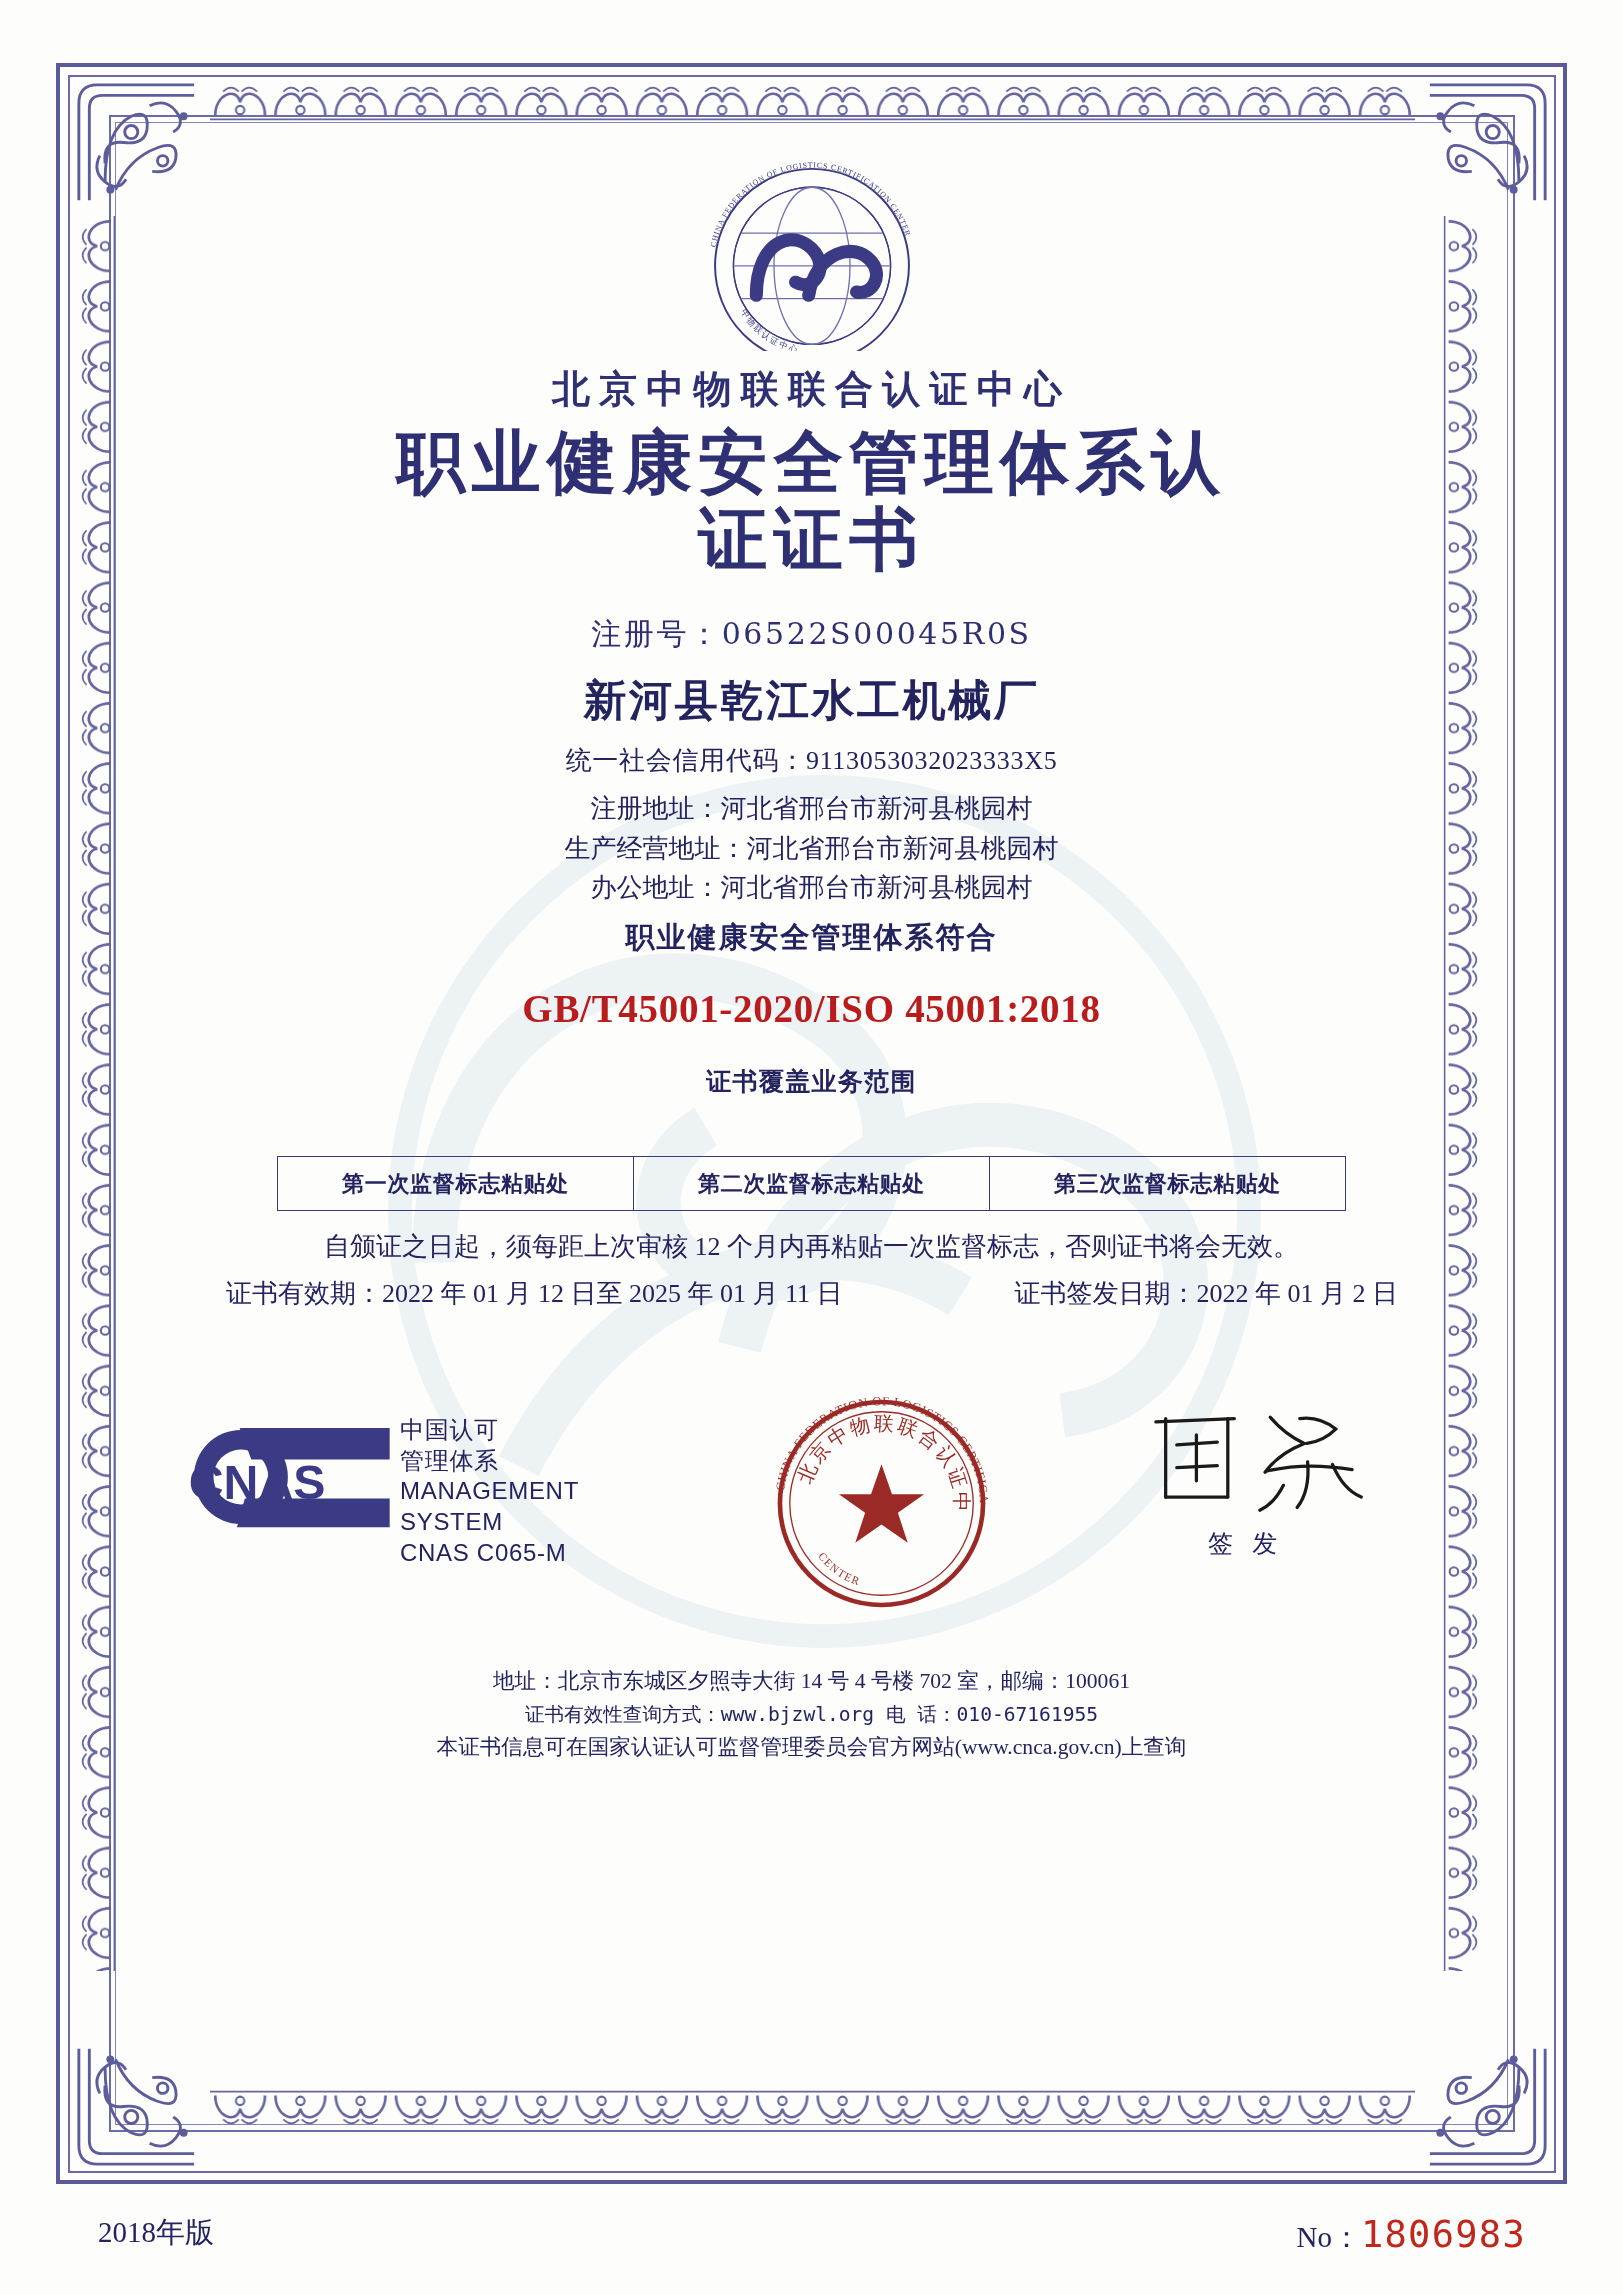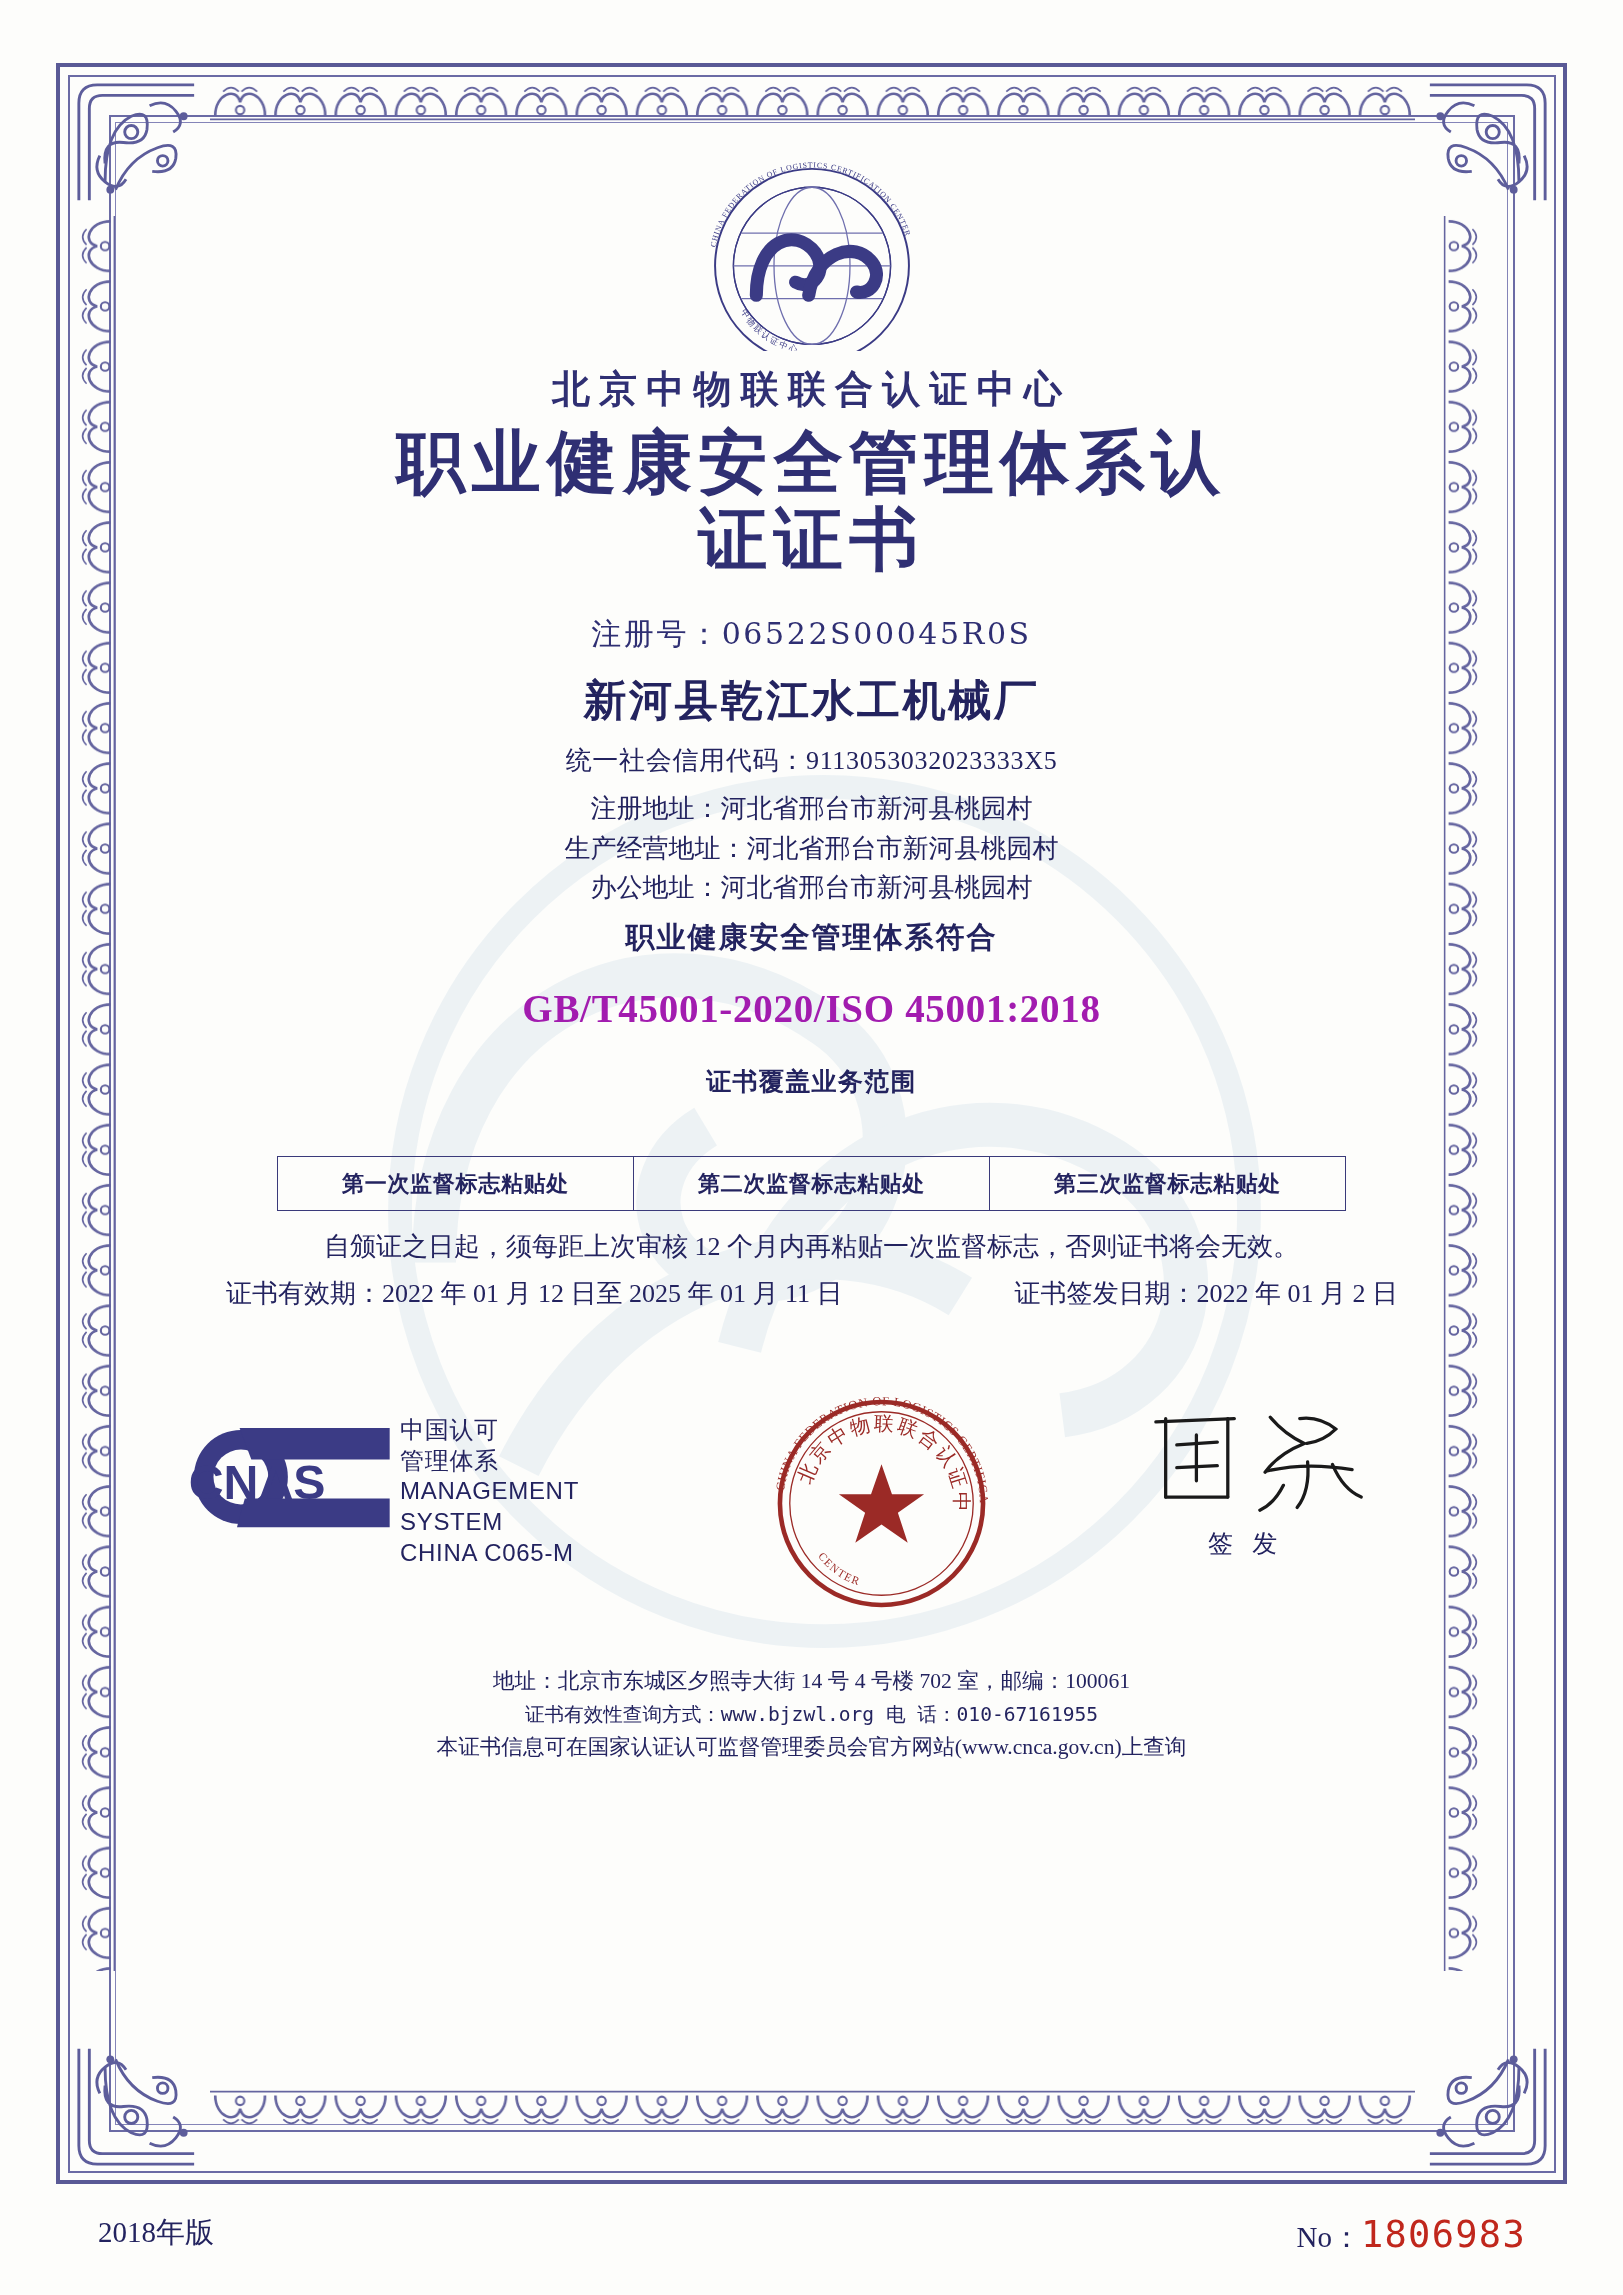--- a/index.html
+++ b/index.html
@@ -208,21 +208,21 @@
   }
 
   .standard {
     position: absolute;
     top: 864px;
     width: 100%;
     text-align: center;
     font-size: 39px;
     font-weight: bold;
     letter-spacing: 0.7px;
-    color: #a21caf;
+    color: #b91c1c;
     font-family: "Liberation Serif", serif;
   }
 
   .scope-label {
     position: absolute;
     top: 943px;
     width: 100%;
     text-align: center;
     font-size: 25px;
     font-weight: bold;
@@ -592,21 +592,21 @@
               <path d="M100 20 L330 20 L330 68 L118 68 Z" fill="#3b3b85"></path>
               <path d="M108 128 L330 128 L330 172 L96 172 Z" fill="#3b3b85"></path>
             </g>
             <text x="22" y="128" font-family="Liberation Sans, sans-serif" font-size="74" font-weight="bold" fill="#3b3b85">CNAS</text>
           </svg>
         </div>
         <div class="cnas-text">
           <div class="cn">中国认可</div>
           <div class="cn">管理体系</div>
           <div>MANAGEMENT SYSTEM</div>
-          <div>CHINA  C065-M</div>
+          <div>CNAS  C065-M</div>
         </div>
       </div>
 
       <div class="seal">
         <svg viewBox="0 0 380 380">
           <defs>
             <path id="sealOuter" d="M 40 190 A 150 150 0 0 1 340 190"></path>
             <path id="sealInner" d="M 70 200 A 120 120 0 0 0 310 200"></path>
             <path id="sealCn" d="M 78 190 A 112 112 0 0 1 302 190"></path>
           </defs>

